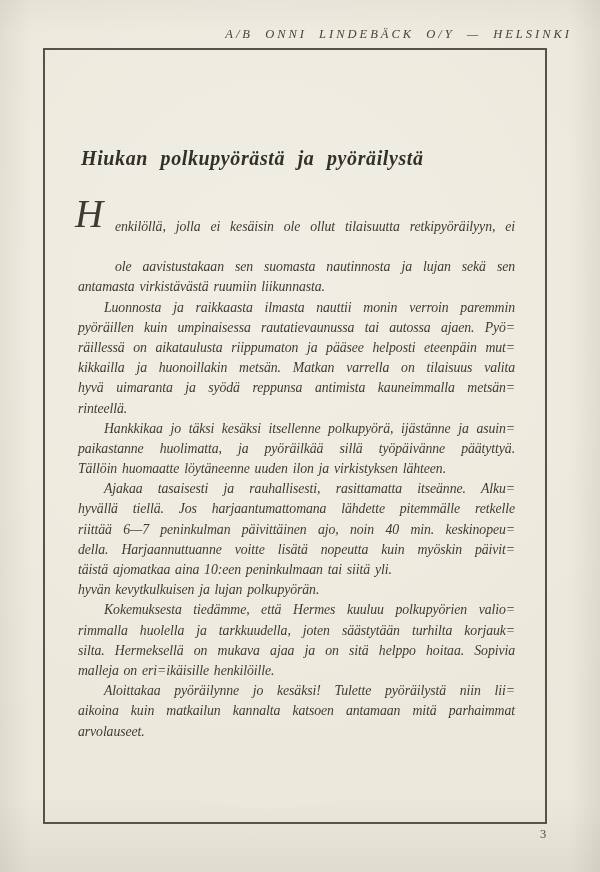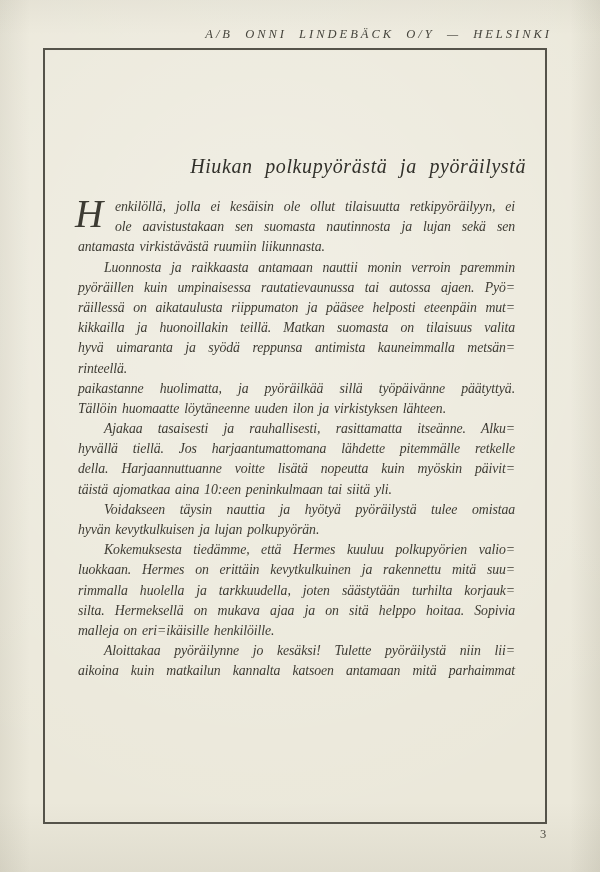--- a/index.html
+++ b/index.html
@@ -9,50 +9,50 @@
     margin:0 auto;
     background:
       radial-gradient(ellipse 130% 100% at 45% 35%, rgba(255,255,255,0.30), rgba(255,255,255,0) 62%),
       linear-gradient(to right, rgba(110,105,85,0.10), rgba(0,0,0,0) 5%, rgba(0,0,0,0) 95%, rgba(110,105,85,0.12)),
       linear-gradient(to bottom, rgba(110,105,85,0.06), rgba(0,0,0,0) 4%, rgba(0,0,0,0) 92%, rgba(110,105,85,0.09)),
       #ebe8da;
     font-family:"Liberation Serif", serif;
     overflow:hidden;
   }
   .running-head {
-    position:absolute; top:27px; right:48px;
+    position:absolute; top:27px; right:28px;
     font-style:italic; font-size:12.5px;
     letter-spacing:3px; word-spacing:6px;
     color:#45443c; white-space:nowrap;
   }
   .frame {
     position:absolute; left:43px; top:48px;
     width:500px; height:772px;
     border:2px solid #55534a;
     box-shadow: inset 0 0 0 0.5px rgba(235,232,218,0.6);
   }
   .title {
     position:absolute; left:33px; top:94px; width:437px;
-    margin:11px; text-align:right;
-    font-style:italic; font-weight:normal; font-size:20px;
+    margin:3px; text-align:left;
+    font-style:italic; font-weight:bold; font-size:20px;
     letter-spacing:0.6px; word-spacing:7px;
     color:#31302a; white-space:nowrap;
   }
   .body-text {
     position:absolute; left:33px; top:147px; width:437px;
     color:#3d3b33;
   }
   .line {
     font-style:italic; font-size:13.8px; line-height:20.2px;
     height:20.2px; word-spacing:1.5px; letter-spacing:-0.1px;
     white-space:normal; overflow:visible;
   }
   .line.just { text-align:justify; text-align-last:justify; }
   .line.ind  { text-indent:26px; }
-  .line.dc   { padding-left:37px; }
+  .line.dc   { padding-left:37px;margin-top:20px; }
   .dropcap {
     position:absolute; top:-3px; left:-3px;
     font-style:italic; font-size:39px; line-height:1;
     color:#3d3b33;
   }
   .page-number {
     position:absolute; left:540px; top:827px;
     font-size:12.5px; color:#4c4a42;
   }
 </style>
@@ -66,40 +66,41 @@
   <div class="frame">
 
     <h1 class="title">Hiukan polkupyörästä ja pyöräilystä</h1>
 
     <div class="body-text">
       <span class="dropcap">H</span>
 
     <div class="line just dc">enkilöllä, jolla ei kesäisin ole ollut tilaisuutta retkipyöräilyyn, ei</div>
         <div class="line just dc">ole aavistustakaan sen suomasta nautinnosta ja lujan sekä sen</div>
         <div class="line">antamasta virkistävästä ruumiin liikunnasta.</div>
-        <div class="line just ind">Luonnosta ja raikkaasta antamaan nauttii monin verroin paremmin</div>
+        <div class="line just ind">Luonnosta ja raikkaasta ilmasta nauttii monin verroin paremmin</div>
         <div class="line just">pyöräillen kuin umpinaisessa rautatievaunussa tai autossa ajaen. Pyö=</div>
         <div class="line just">räillessä on aikataulusta riippumaton ja pääsee helposti eteenpäin mut=</div>
-        <div class="line just">kikkailla ja huonoillakin teillä. Matkan suomasta on tilaisuus valita</div>
+        <div class="line just">kikkailla ja huonoillakin metsän. Matkan varrella on tilaisuus valita</div>
         <div class="line just">hyvä uimaranta ja syödä reppunsa antimista kauneimmalla metsän=</div>
         <div class="line">rinteellä.</div>
+        <div class="line just ind">Hankkikaa jo täksi kesäksi itsellenne polkupyörä, ijästänne ja asuin=</div>
         <div class="line just">paikastanne huolimatta, ja pyöräilkää sillä työpäivänne päätyttyä.</div>
         <div class="line">Tällöin huomaatte löytäneenne uuden ilon ja virkistyksen lähteen.</div>
         <div class="line just ind">Ajakaa tasaisesti ja rauhallisesti, rasittamatta itseänne. Alku=</div>
         <div class="line just">hyvällä tiellä. Jos harjaantumattomana lähdette pitemmälle retkelle</div>
+        <div class="line just">riittää 6—7 peninkulman päivittäinen ajo, noin 40 min. keskinopeu=</div>
         <div class="line just">della. Harjaannuttuanne voitte lisätä nopeutta kuin myöskin päivit=</div>
         <div class="line">täistä ajomatkaa aina 10:een peninkulmaan tai siitä yli.</div>
-        <div class="line just ind">Voidakseen täysin nauttia ja hyötyä pyöräilystä tulee omistaa</div>
         <div class="line">hyvän kevytkulkuisen ja lujan polkupyörän.</div>
         <div class="line just ind">Kokemuksesta tiedämme, että Hermes kuuluu polkupyörien valio=</div>
-        <div class="line just">luokkaan. Hermes on erittäin kevytkulkuinen ja rakennettu mitä suu=</div>
         <div class="line just">rimmalla huolella ja tarkkuudella, joten säästytään turhilta korjauk=</div>
         <div class="line just">silta. Hermeksellä on mukava ajaa ja on sitä helppo hoitaa. Sopivia</div>
         <div class="line">malleja on eri=ikäisille henkilöille.</div>
         <div class="line just ind">Aloittakaa pyöräilynne jo kesäksi! Tulette pyöräilystä niin lii=</div>
         <div class="line just">aikoina kuin matkailun kannalta katsoen antamaan mitä parhaimmat</div>
+        <div class="line">arvolauseet.</div>
       </div>
 
   </div>
 
   <div class="page-number">3</div>
 
 </div>
 
 </body></html>

